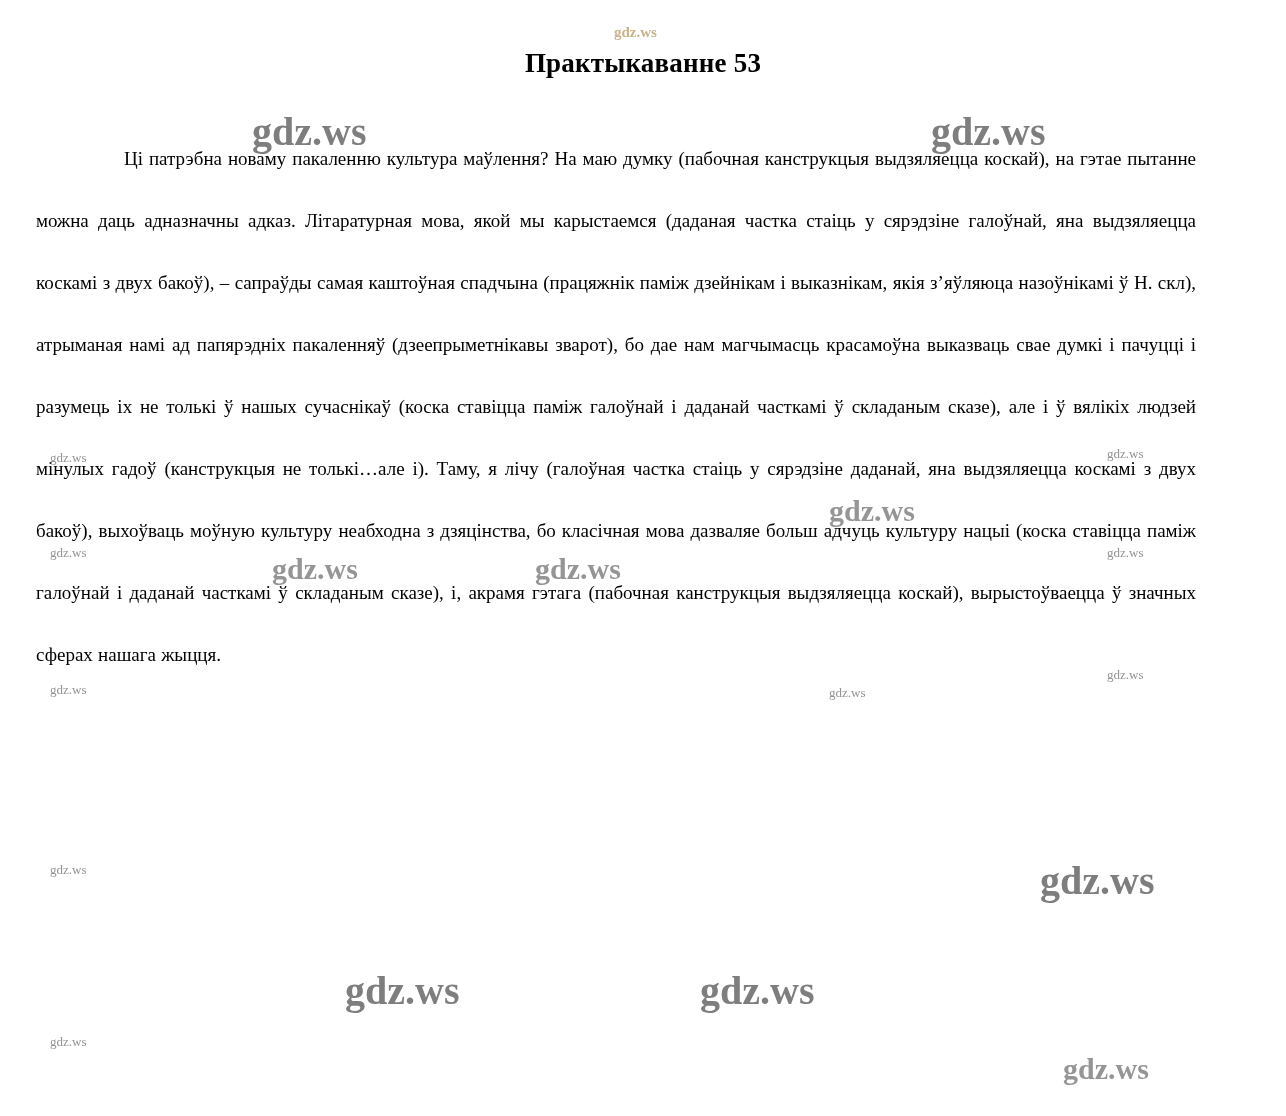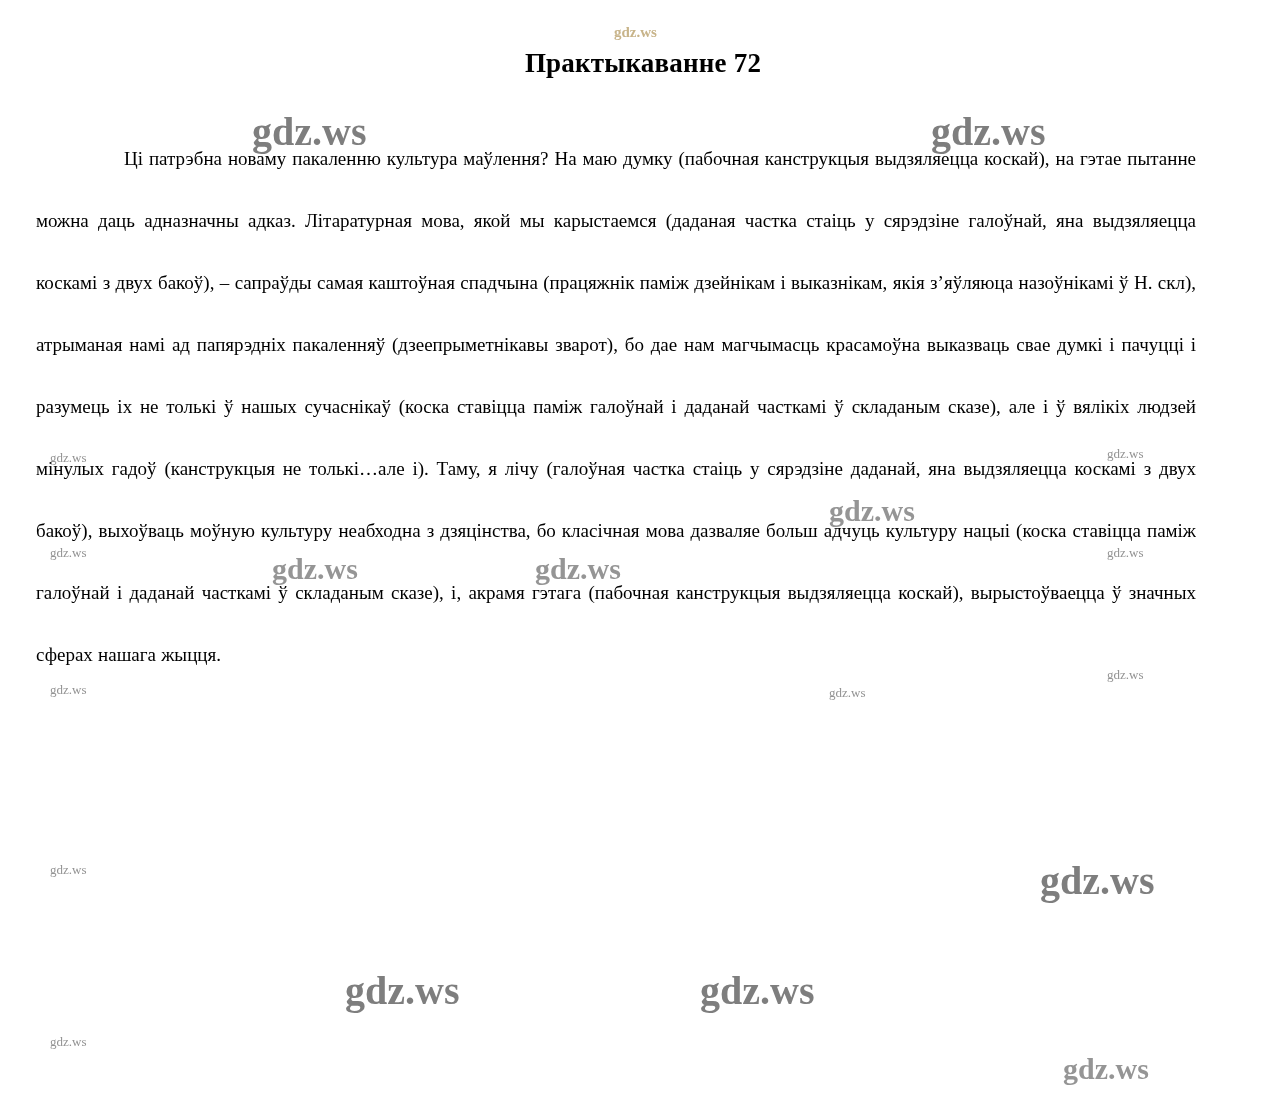--- a/index.html
+++ b/index.html
@@ -75,21 +75,21 @@
     font-weight: bold;
     color: #c8b48a;
     opacity: 1;
   }
 </style>
 </head>
 <body>
 
 <div class="page">
 
-  <div class="title">Практыкаванне 72</div>
+  <div class="title">Практыкаванне 53</div>
 
   <div class="body-text">Ці патрэбна новаму пакаленню культура маўлення? На маю думку (пабочная канструкцыя выдзяляецца коскай), на гэтае пытанне можна даць адназначны адказ. Літаратурная мова, якой мы карыстаемся (даданая частка стаіць у сярэдзіне галоўнай, яна выдзяляецца коскамі з двух бакоў), – сапраўды самая каштоўная спадчына (працяжнік паміж дзейнікам і выказнікам, якія з’яўляюца назоўнікамі ў Н. скл), атрыманая намі ад папярэдніх пакаленняў (дзеепрыметнікавы зварот), бо дае нам магчымасць красамоўна выказваць свае думкі і пачуцці і разумець іх не толькі ў нашых сучаснікаў (коска ставіцца паміж галоўнай і даданай часткамі ў складаным сказе), але і ў вялікіх людзей мінулых гадоў (канструкцыя не толькі…але і). Таму, я лічу (галоўная частка стаіць у сярэдзіне даданай, яна выдзяляецца коскамі з двух бакоў), выхоўваць моўную культуру неабходна з дзяцінства, бо класічная мова дазваляе больш адчуць культуру нацыі (коска ставіцца паміж галоўнай і даданай часткамі ў складаным сказе), і, акрамя гэтага (пабочная канструкцыя выдзяляецца коскай), вырыстоўваецца ў значных сферах нашага жыцця.</div>
 
   <div id="watermark-layer">
       <div class="wm wm-top" style="left: 614px; top: 2px;">gdz.ws</div>
       <div class="wm wm-lg" style="left: 252px; top: 86px;">gdz.ws</div>
       <div class="wm wm-lg" style="left: 931px; top: 86px;">gdz.ws</div>
       <div class="wm wm-sm" style="left: 50px; top: 428px;">gdz.ws</div>
       <div class="wm wm-sm" style="left: 1107px; top: 424px;">gdz.ws</div>
       <div class="wm wm-md" style="left: 829px; top: 472px;">gdz.ws</div>

